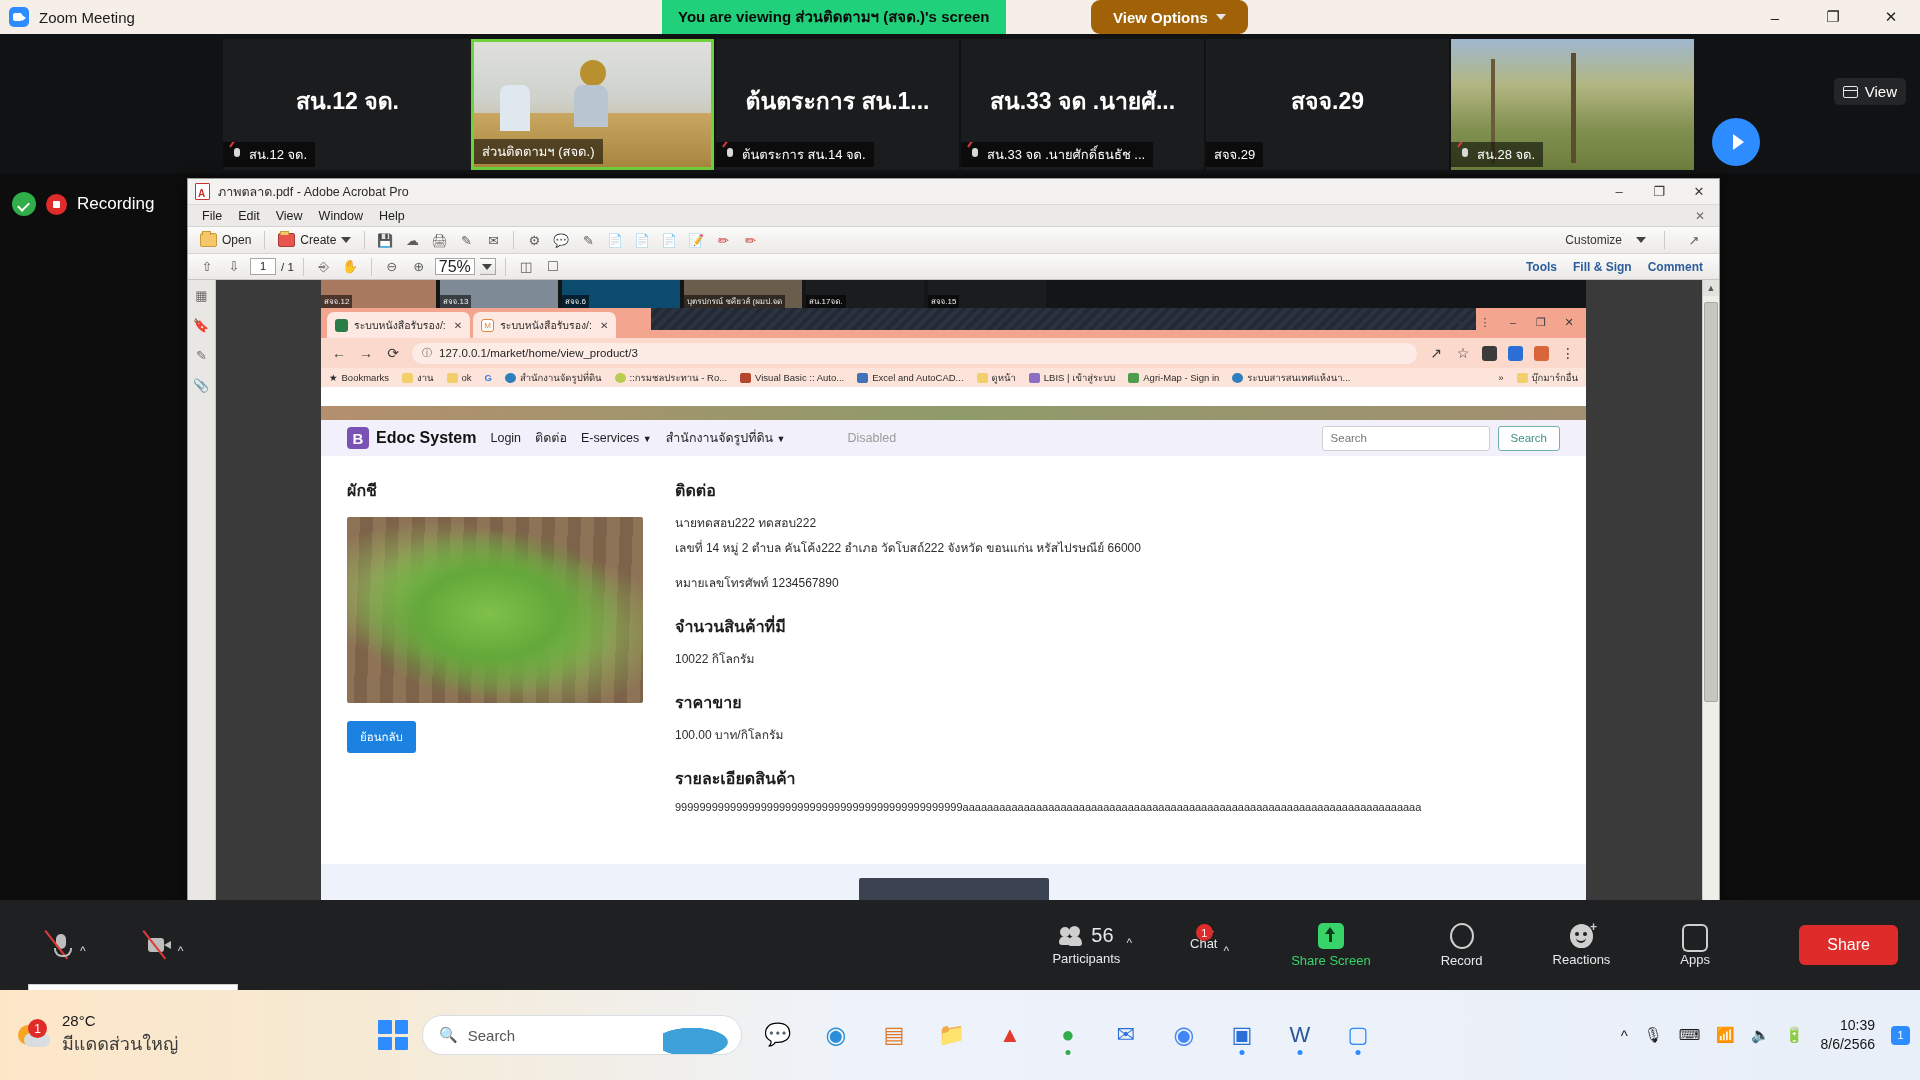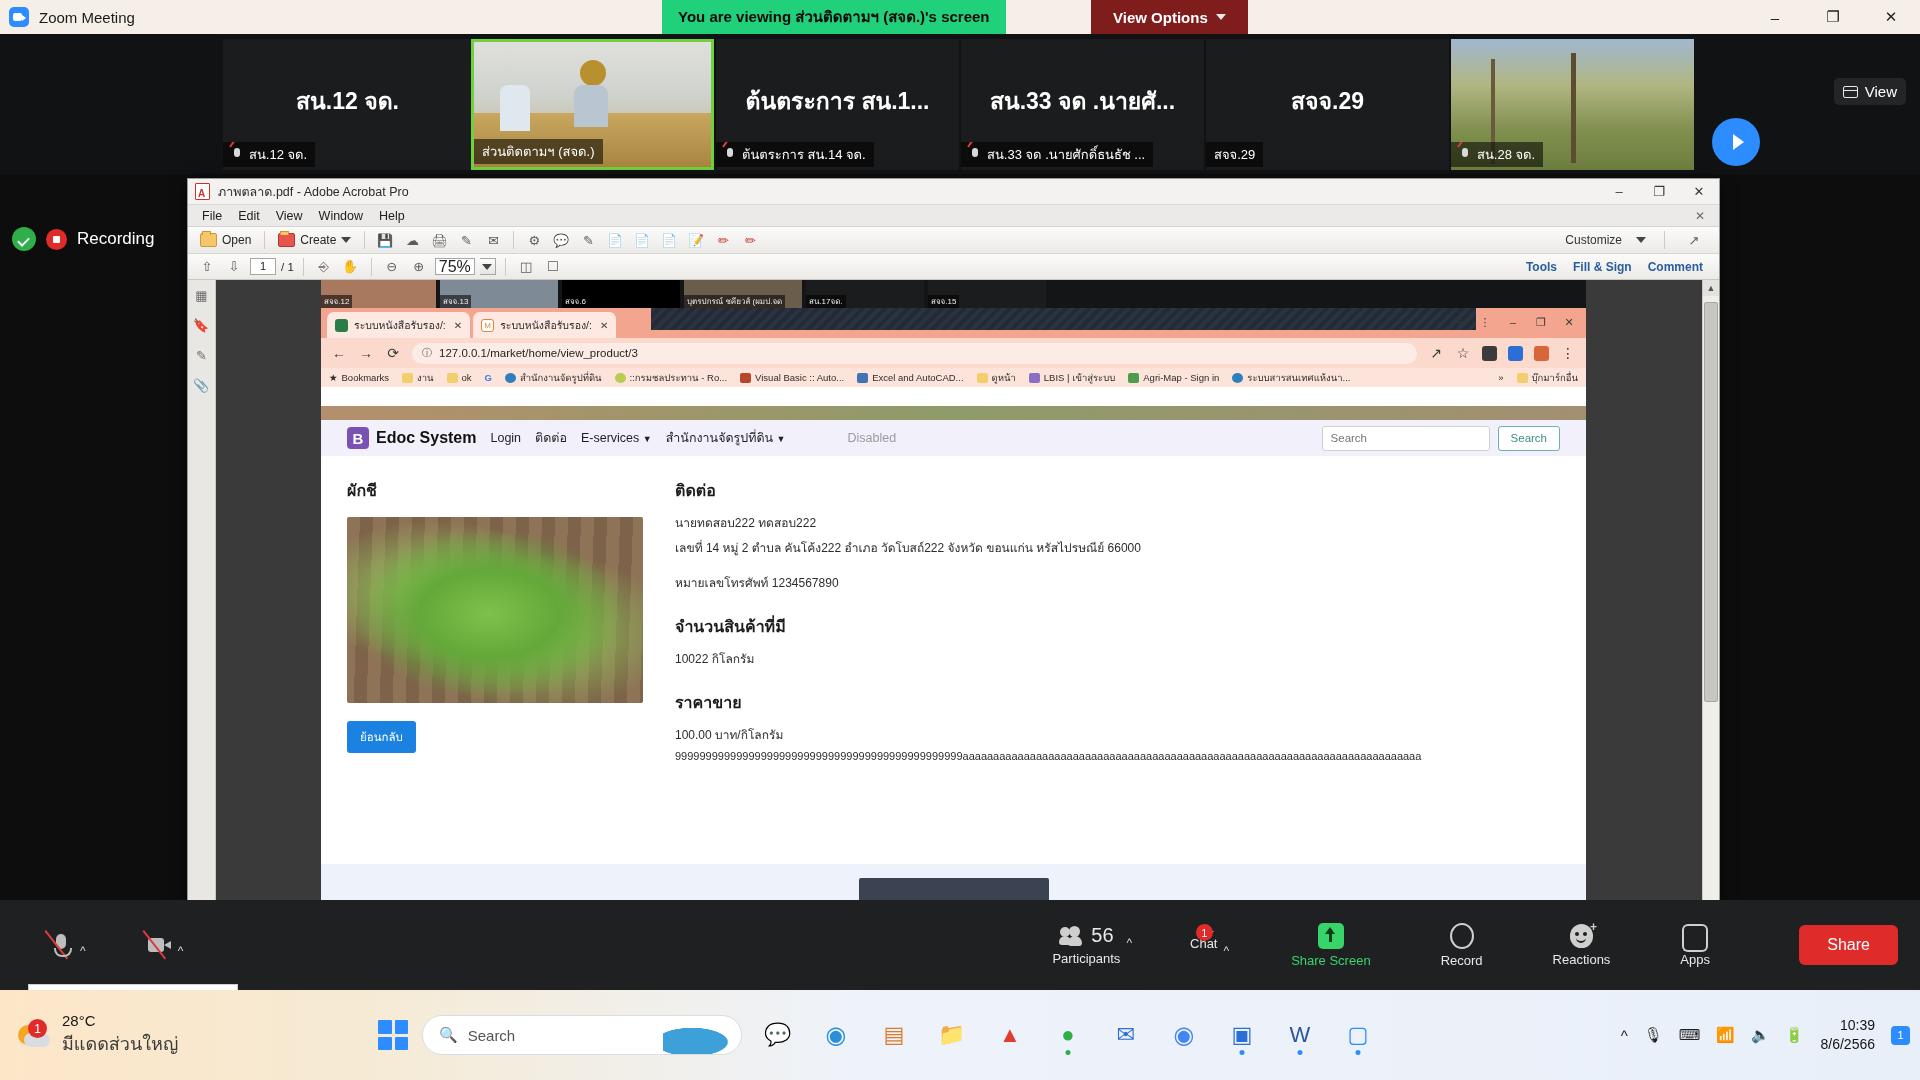--- a/index.html
+++ b/index.html
@@ -34,21 +34,21 @@
 
   .share-banner {
     position: absolute; left: 662px; top: 0; height: 34px;
     display: flex; align-items: center; padding: 0 16px;
     background: #21d07a; color: #0a0a0a; font-weight: bold; font-size: 15px;
     white-space: nowrap;
   }
   .view-options {
     position: absolute; left: 1091px; top: 0; height: 34px;
     display: flex; align-items: center; gap: 8px; padding: 0 22px;
-    background: #7f1d1d; color: #fff; font-weight: bold; font-size: 15px;
+    background: #a16207; color: #fff; font-weight: bold; font-size: 15px; border-radius: 9px;
   }
   .caret-down {
     width: 0; height: 0; border-left: 5px solid transparent;
     border-right: 5px solid transparent; border-top: 6px solid #e6e6e6;
   }
   .win-ctrls { position: absolute; right: 0; top: 0; height: 34px; display: flex; }
   .win-btn {
     width: 58px; height: 34px; display: flex; align-items: center; justify-content: center;
     color: #222; font-size: 15px;
   }
@@ -106,21 +106,21 @@
   .grid-ico {
     width: 15px; height: 12px; border: 1.6px solid #e8e8e8; border-radius: 2px;
     position: relative; flex: none;
   }
   .grid-ico::after {
     content: ""; position: absolute; left: 0; top: 3px; right: 0; height: 1.6px; background: #e8e8e8;
   }
 
   
   .rec-row {
-    position: absolute; left: 12px; top: 192px; display: flex; align-items: center; gap: 10px; margin-top: 35px;
+    position: absolute; left: 12px; top: 192px; display: flex; align-items: center; gap: 10px;
   }
   .shield {
     width: 24px; height: 24px; border-radius: 50%; background: #2fae4a; position: relative;
   }
   .shield::after {
     content: ""; position: absolute; left: 6px; top: 10px; width: 9px; height: 5px;
     border-left: 2.4px solid #fff; border-bottom: 2.4px solid #fff;
     transform: rotate(-45deg);
   }
   .rec-dot {
@@ -659,21 +659,21 @@
       </div>
 
       <div class="pdf-page">
         <div class="inner-strip">
           <div class="mini-tile" style="width:115px;background:#a8795f;">
             <div class="mini-lab">สจจ.12</div>
           </div>
           <div class="mini-tile" style="width:118px;background:#7e8a96;">
             <div class="mini-lab">สจจ.13</div>
           </div>
-          <div class="mini-tile" style="width:118px;background:#000000;">
+          <div class="mini-tile" style="width:118px;background:#0c4a6e;">
             <div class="mini-lab">สจจ.6</div>
           </div>
           <div class="mini-tile" style="width:118px;background:#6b5d4c;">
             <div class="mini-lab">บุตรปกรณ์ ชคียวส์ (ผมป.จด</div>
           </div>
           <div class="mini-tile" style="width:118px;background:#1b1c1e;">
             <div class="mini-lab">สน.17จด.</div>
           </div>
           <div class="mini-tile" style="width:118px;background:#1b1c1e;">
             <div class="mini-lab">สจจ.15</div>
@@ -799,20 +799,21 @@
               </div>
               <div class="col-right">
                 <div class="h-sec first">ติดต่อ</div>
                 <div class="p-line">นายทดสอบ222  ทดสอบ222</div>
                 <div class="p-line">เลขที่ 14  หมู่ 2  ตำบล คันโค้ง222  อำเภอ วัดโบสถ์222  จังหวัด ขอนแก่น  หรัสไปรษณีย์ 66000</div>
                 <div class="p-line p-gap">หมายเลขโทรศัพท์ 1234567890</div>
                 <div class="h-sec">จำนวนสินค้าที่มี</div>
                 <div class="p-line">10022  กิโลกรัม</div>
                 <div class="h-sec">ราคาขาย</div>
                 <div class="p-line">100.00  บาท/กิโลกรัม</div>
+                <div class="h-sec">รายละเอียดสินค้า</div>
                 <div class="desc-line">99999999999999999999999999999999999999999999999aaaaaaaaaaaaaaaaaaaaaaaaaaaaaaaaaaaaaaaaaaaaaaaaaaaaaaaaaaaaaaaaaaaaaaaaaaa</div>
               </div>
             </div>
 
             <div class="site-foot">
               <div class="foot-box"></div>
             </div>
 
           </div>
         </div>

